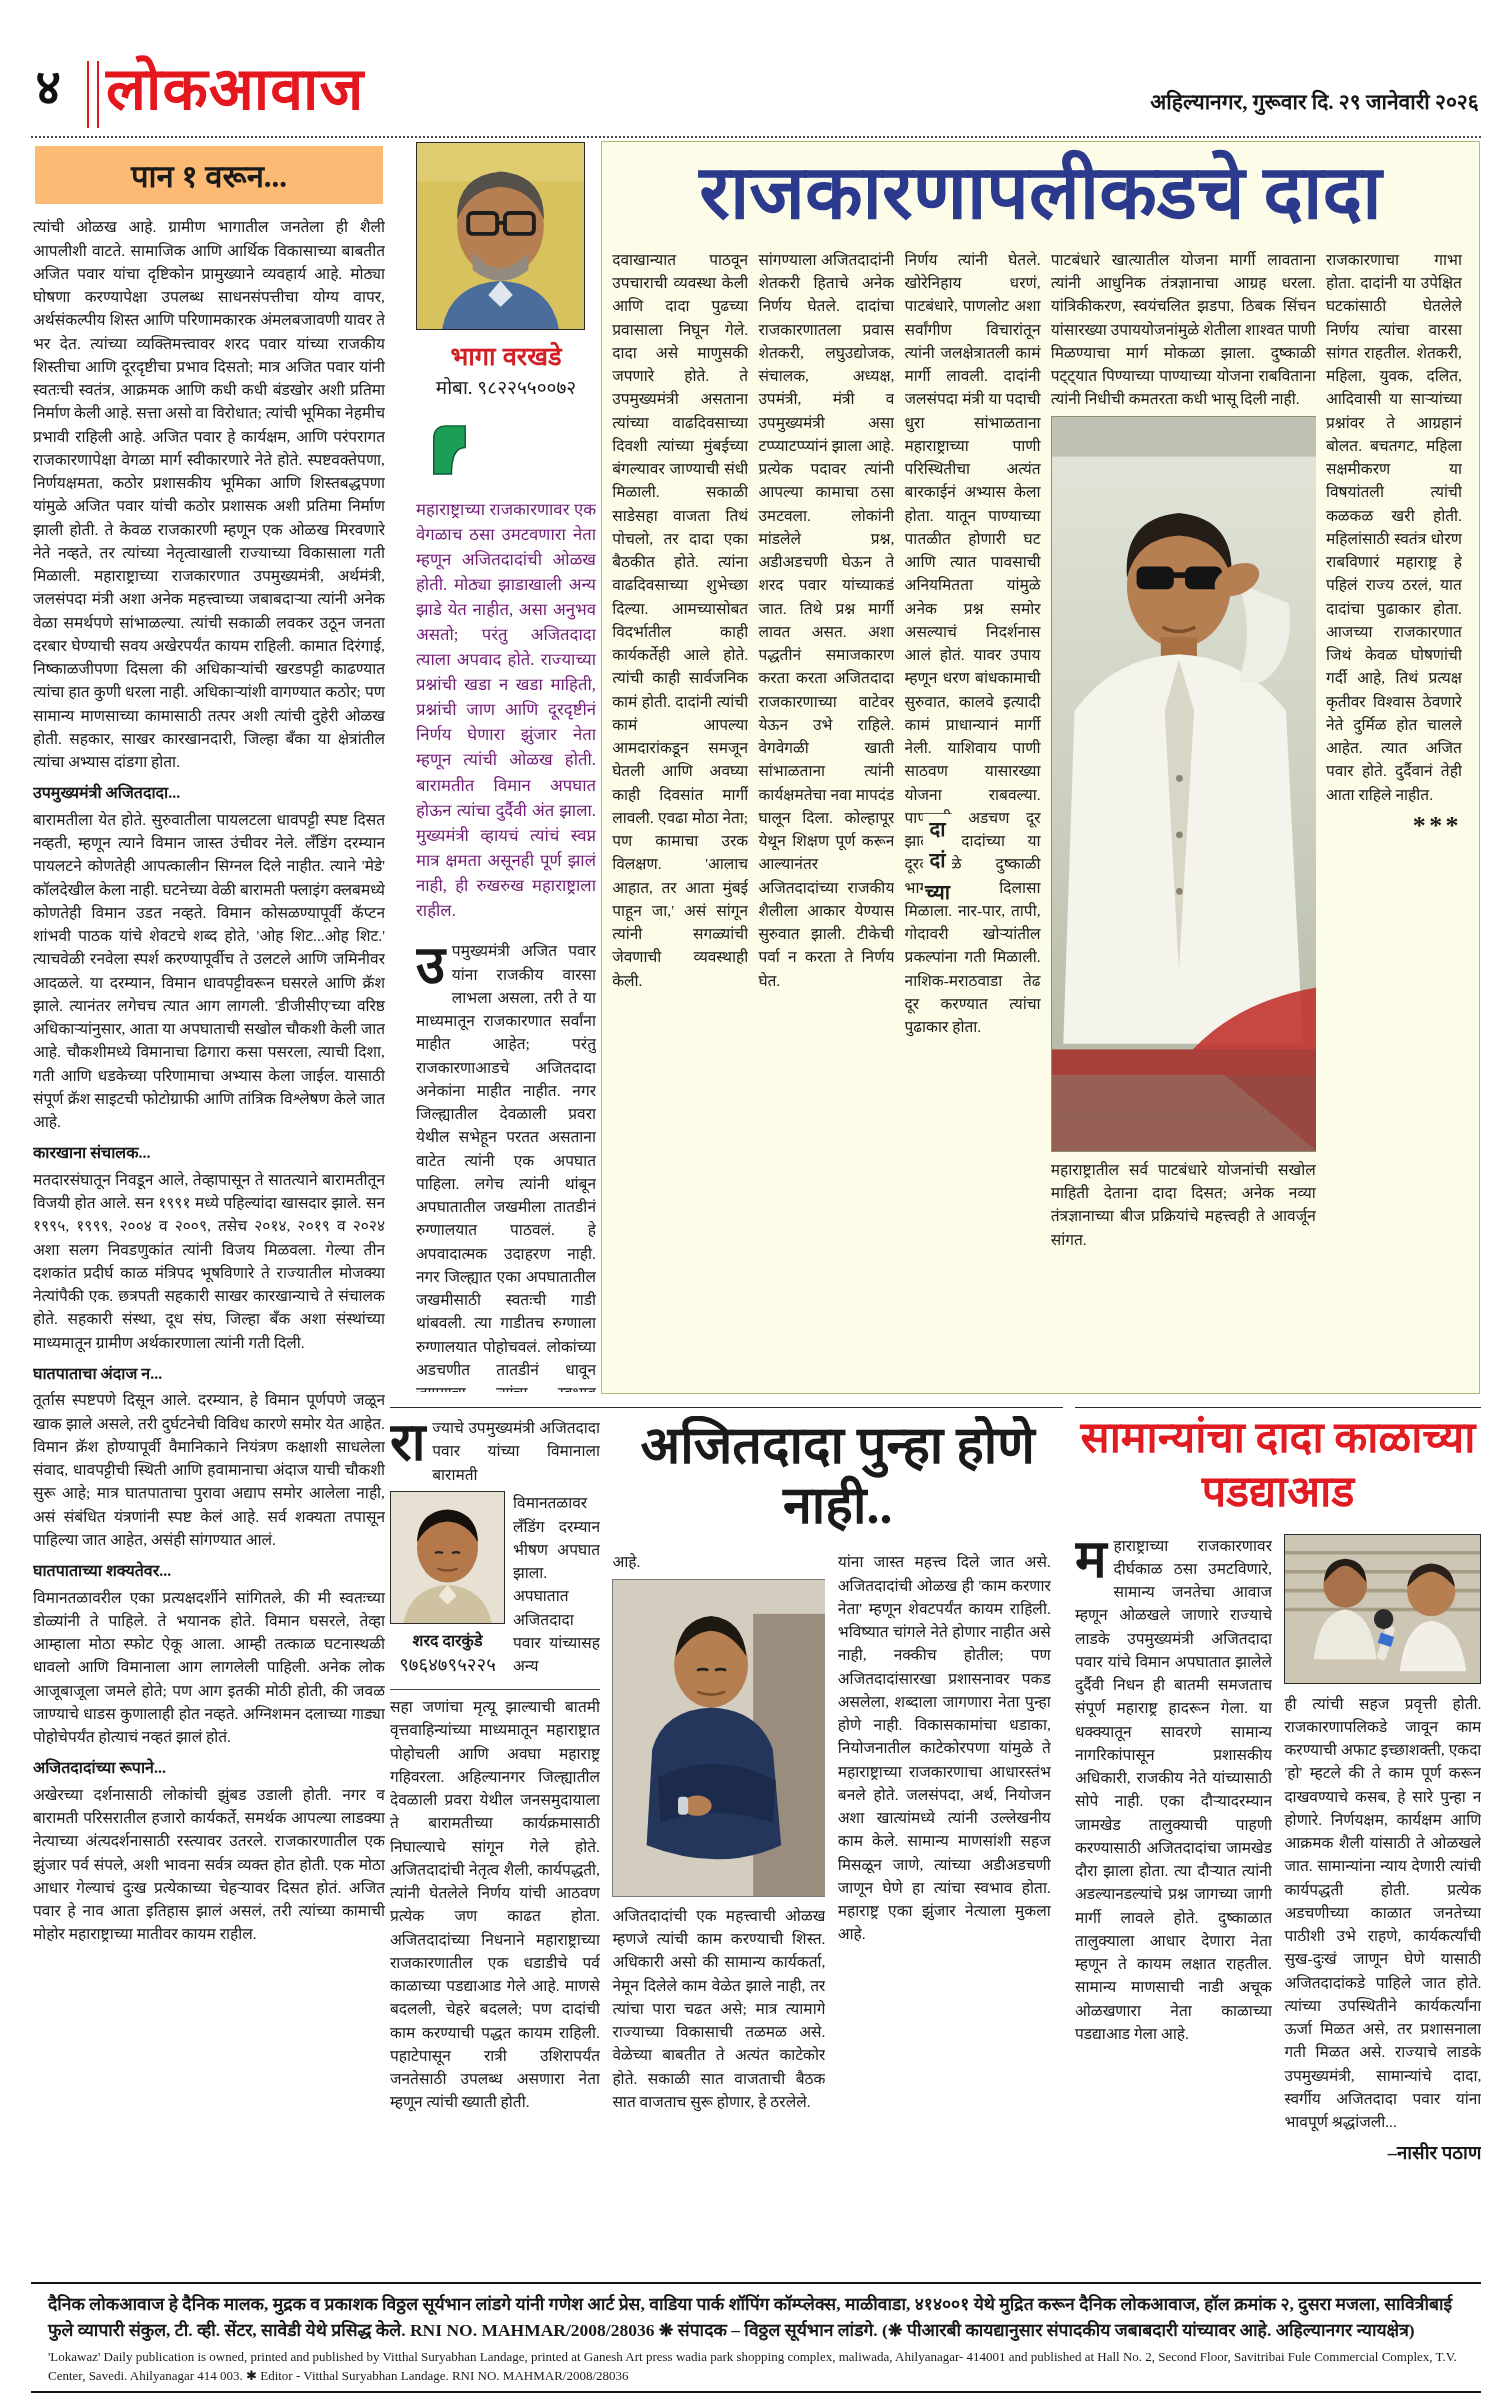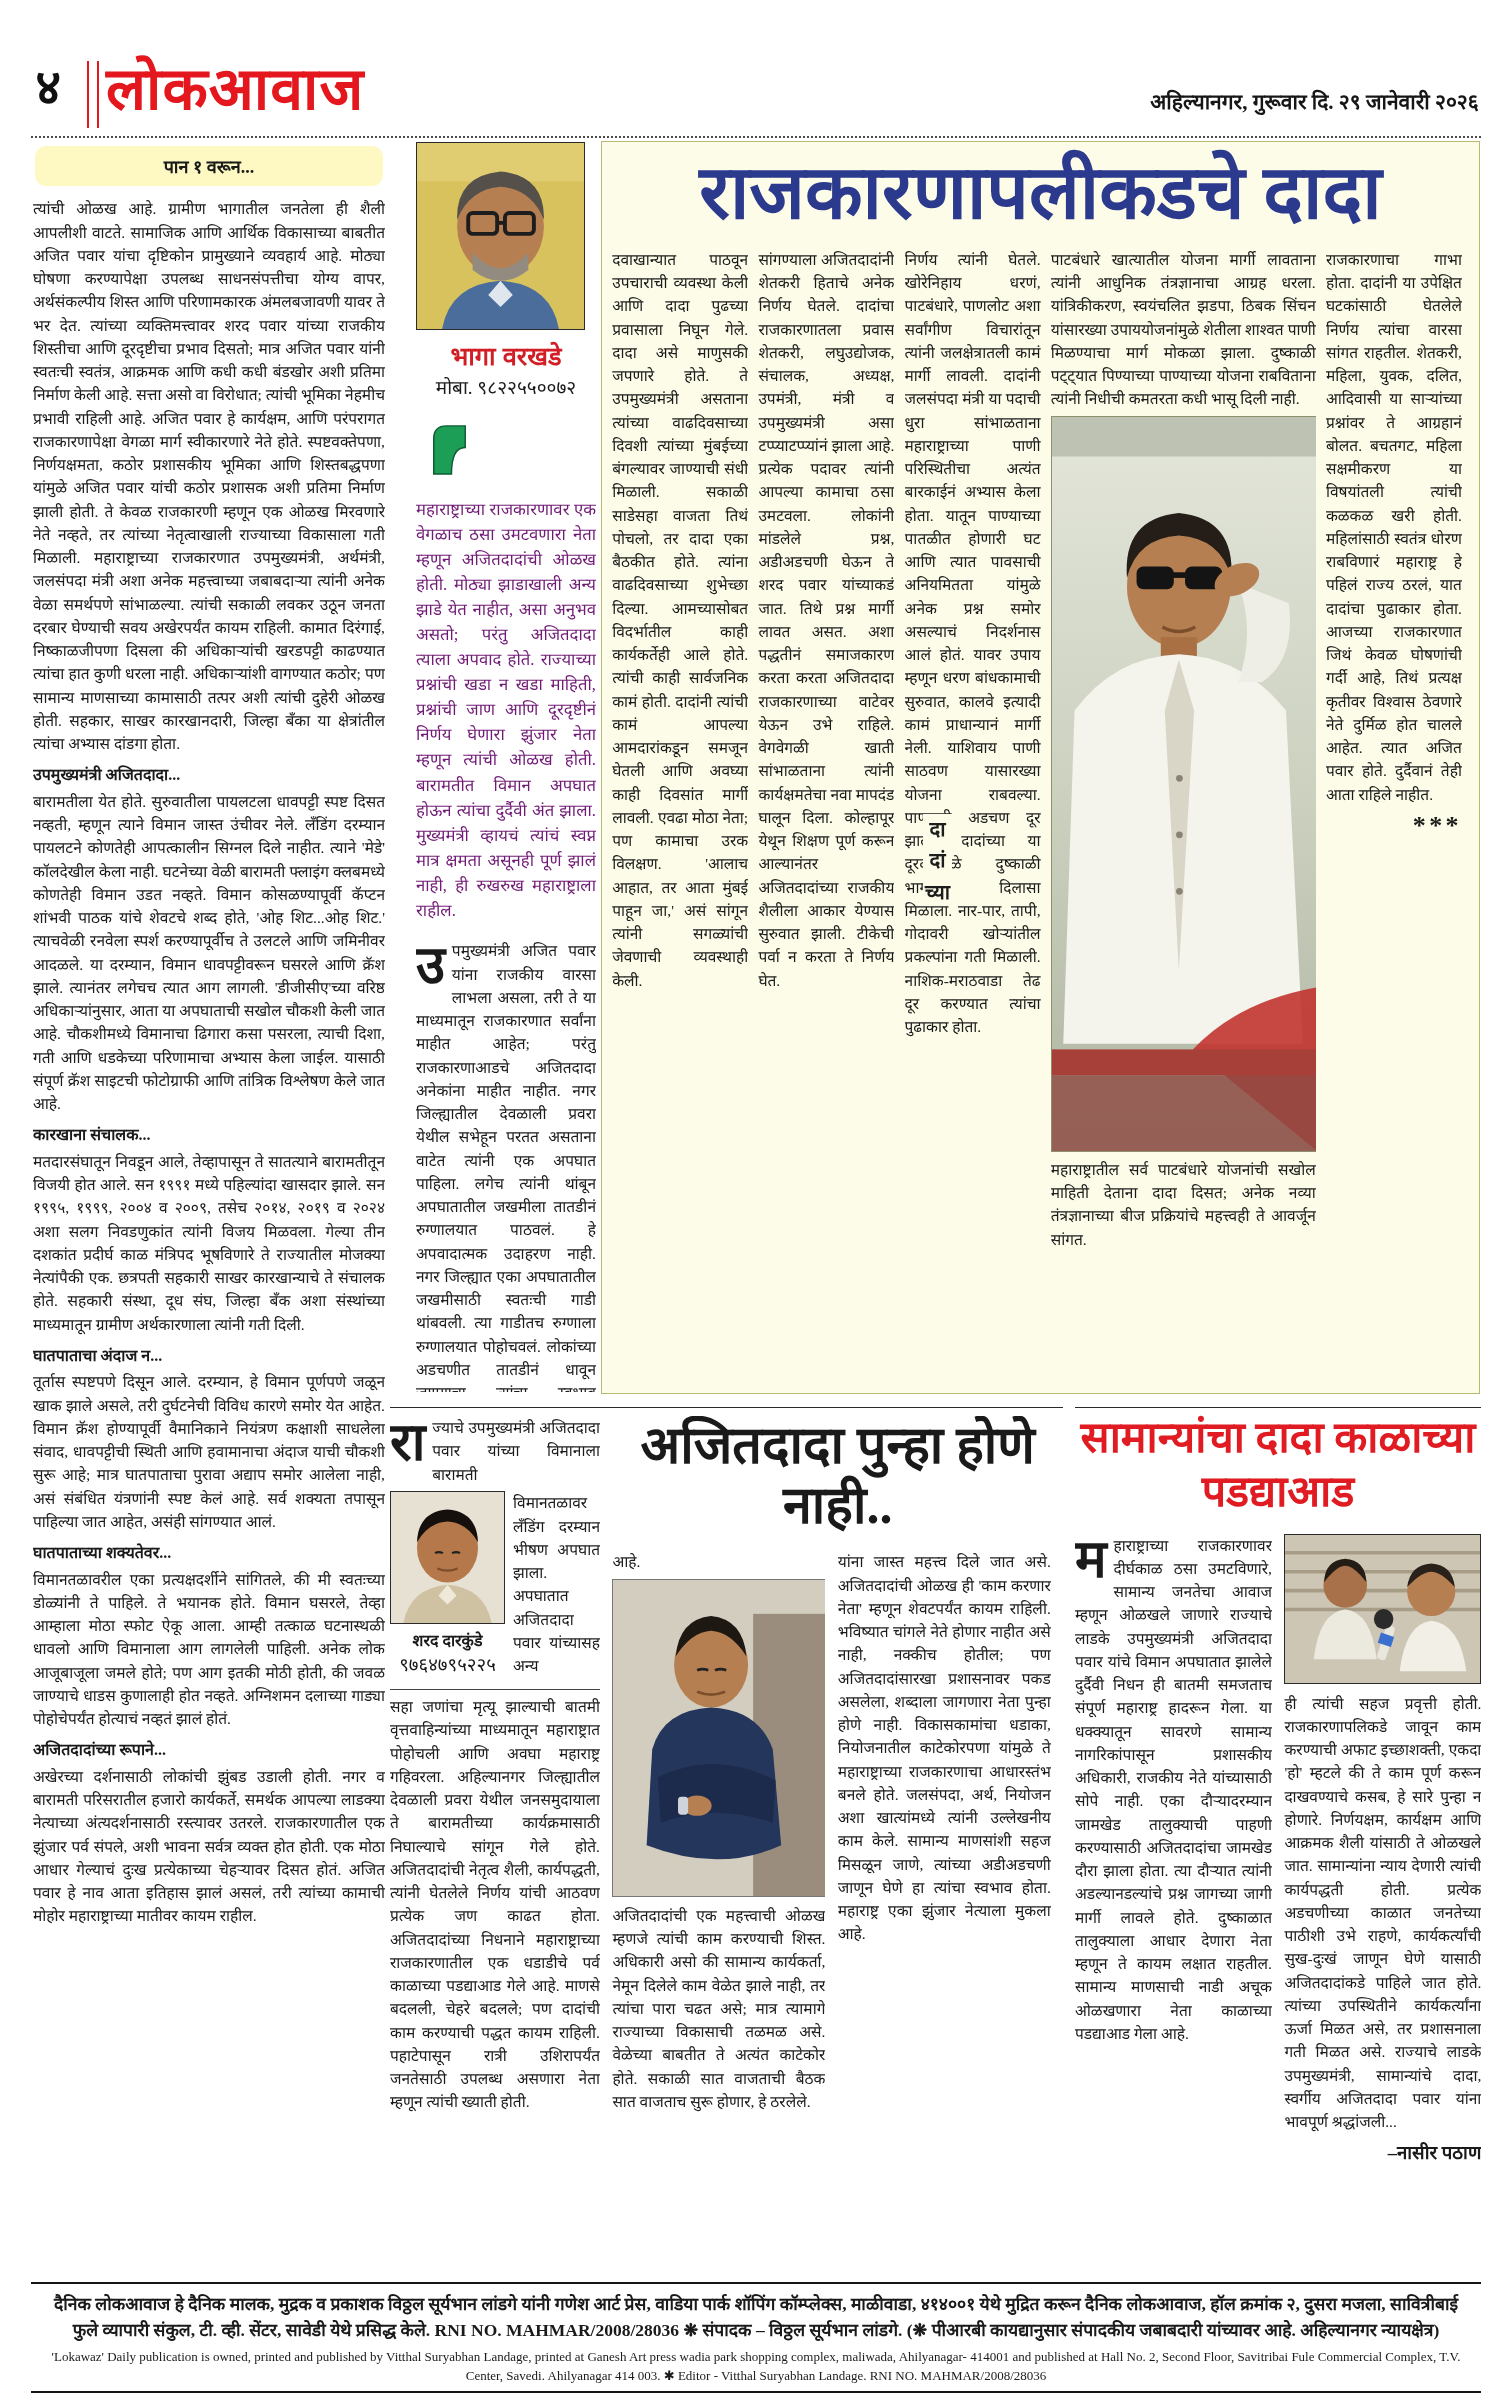--- a/index.html
+++ b/index.html
@@ -18,21 +18,21 @@
   .dotrule{position:absolute;left:31px;top:136px;width:1450px;border-top:2.8px dotted #4a4a4a;}
 
   
   .bt{font-size:15.5px;line-height:1.5;text-align:justify;margin:0 0 5.6px 0;}
   .sub{font-size:16px;font-weight:bold;margin:8px 0 4.5px 0;}
   .dc{float:left;font-size:53px;line-height:.8;font-weight:bold;padding:4.5px 6.8px 0 0;}
   .thinrule{border:none;border-top:1.1px solid #444;margin:5.6px 0;}
 
   
   .a1{position:absolute;left:33px;top:146px;width:352px;height:2130px;overflow:hidden;}
-  .kicker{background:#fef9c3;text-align:center;font-size:18px;font-weight:bold;padding:8px 0;margin:0 2.3px 11.3px 2.3px;border-radius:11px;}
+  .kicker{background:#fdba74;text-align:center;font-size:31px;font-weight:bold;padding:8px 0;margin:0 2.3px 11.3px 2.3px;}
   .a1head{font-size:43px;font-weight:bold;text-align:center;margin:0 0 13.6px 0;line-height:1.1;}
 
   
   .acol{position:absolute;left:416px;top:142px;width:180px;height:1250px;overflow:hidden;}
   .card{margin:0;border:1.1px solid #2b2b2b;width:167px;height:186px;}
   .card svg{display:block;width:100%;height:100%;}
   .aname{color:#d21f26;font-weight:bold;font-size:25.4px;text-align:center;margin-top:8px;
          font-family:"Liberation Sans","DejaVu Sans",sans-serif;}
   .aphone{font-size:19px;text-align:center;margin-top:2.3px;}
   .qwrap{text-align:left;margin:19px 0 10.2px 3.4px;}
@@ -73,21 +73,21 @@
   .a3{position:absolute;left:1075px;top:1407px;width:406px;height:869px;border-top:1.1px solid #2a2a2a;
       box-sizing:border-box;overflow:hidden;}
   .a3head{color:#e01b22;font-size:43px;font-weight:bold;text-align:center;line-height:1.25;margin:3.4px 0 14.7px 0;}
   .a3cols{display:flex;gap:12.4px;}
   .a3colL,.a3colR{width:197px;flex:none;overflow:hidden;}
   .interview{display:block;width:195px;height:148px;border:1.1px solid #2b2b2b;margin:0 0 8px 0;}
   .byline{font-size:18.6px;font-weight:bold;text-align:right;margin-top:3.4px;}
 
   
   .ftr{position:absolute;left:31px;top:2282px;width:1450px;height:111px;border-top:2.3px solid #141414;
-       border-bottom:2.3px solid #141414;box-sizing:border-box;overflow:hidden;text-align:center;}
+       border-bottom:2.3px solid #141414;box-sizing:border-box;overflow:hidden;text-align:left;}
   .fmar{font-size:17.5px;font-weight:bold;margin:6.8px 17px 3.4px 17px;line-height:1.5;}
   .feng{font-size:13px;margin:2.3px 17px;line-height:1.5;}
 </style>
 </head>
 <body>
 
 <div class="sheet">
 
   <header class="hdr">
     <div class="pgnum">४</div>

